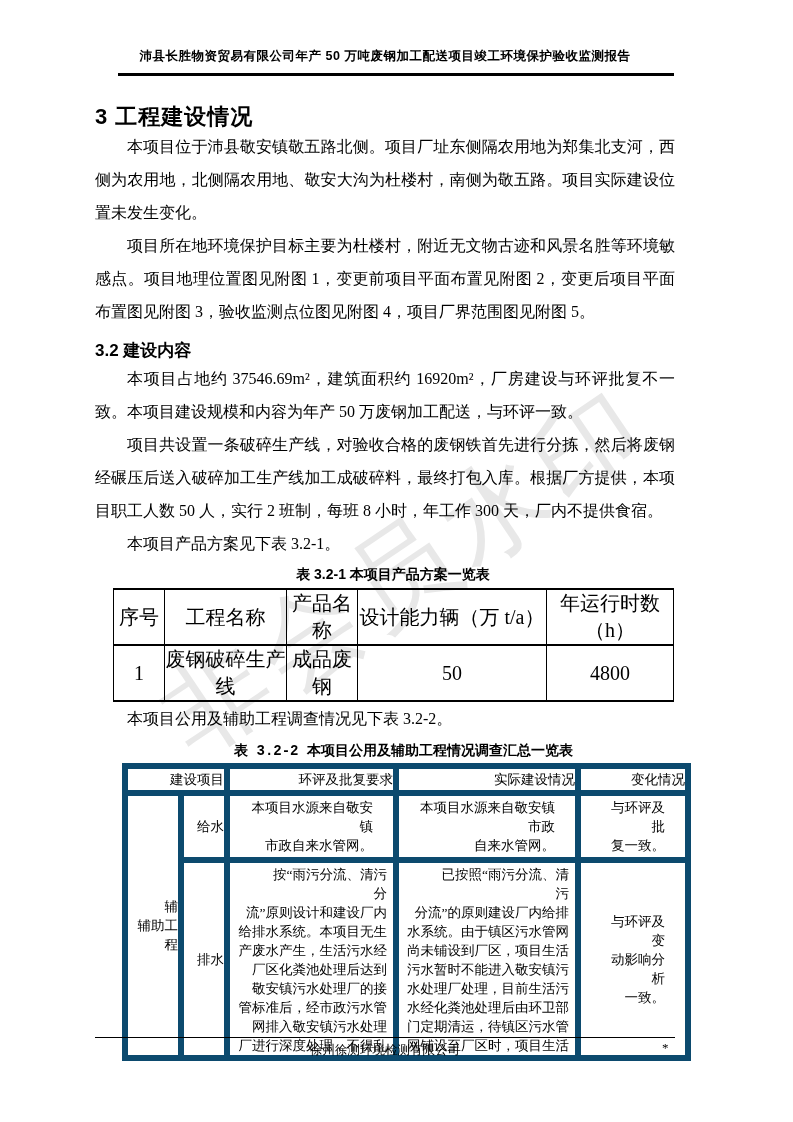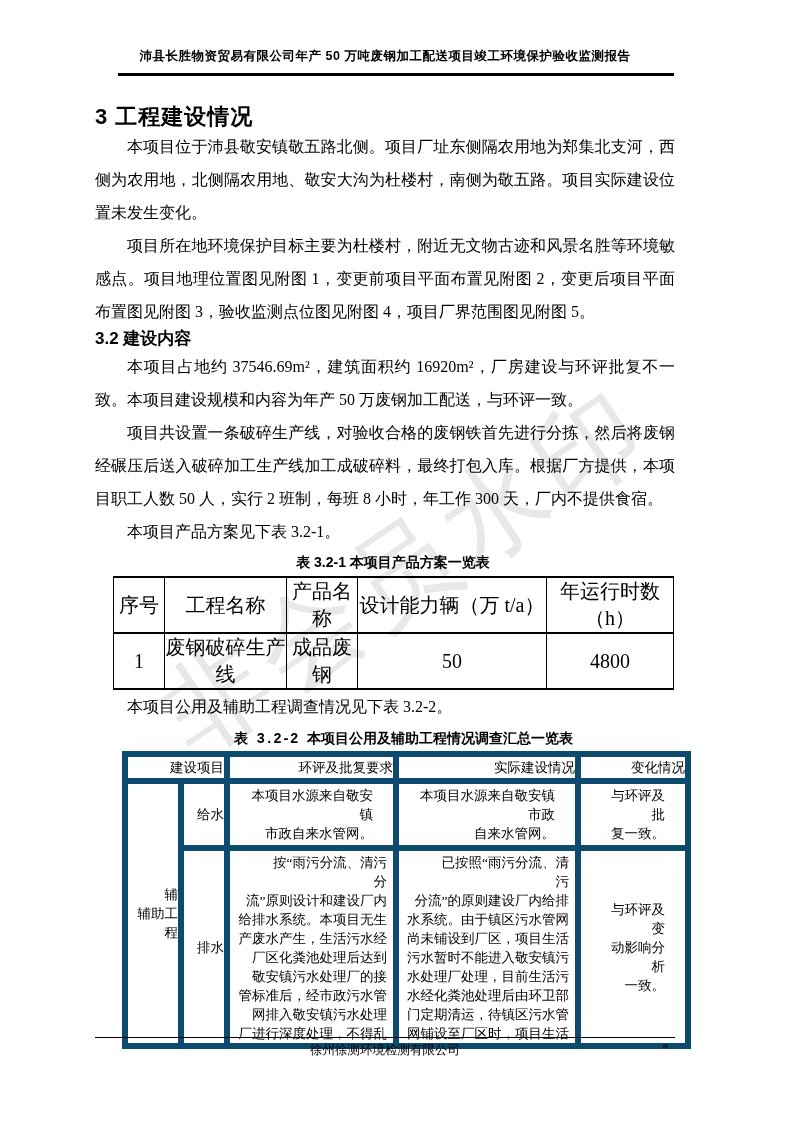--- a/index.html
+++ b/index.html
@@ -57,21 +57,21 @@
     font-family: "Liberation Sans", sans-serif;
     letter-spacing: 1px;
   }
   h2.sub {
     margin-top: 12px;
     font-size: 17px;
     line-height: 22px;
     font-weight: bold;
     font-family: "Liberation Sans", sans-serif;
   }
-  h2.sub32 { margin-top: 0; }
+  h2.sub32 { margin-top: 12px; }
   p.body {
     font-size: 16px;
     line-height: 33px;
     text-align: justify;
     text-indent: 2em;
   }
   .caption {
     font-size: 14px;
     font-weight: bold;
     font-family: "Liberation Sans", sans-serif;

